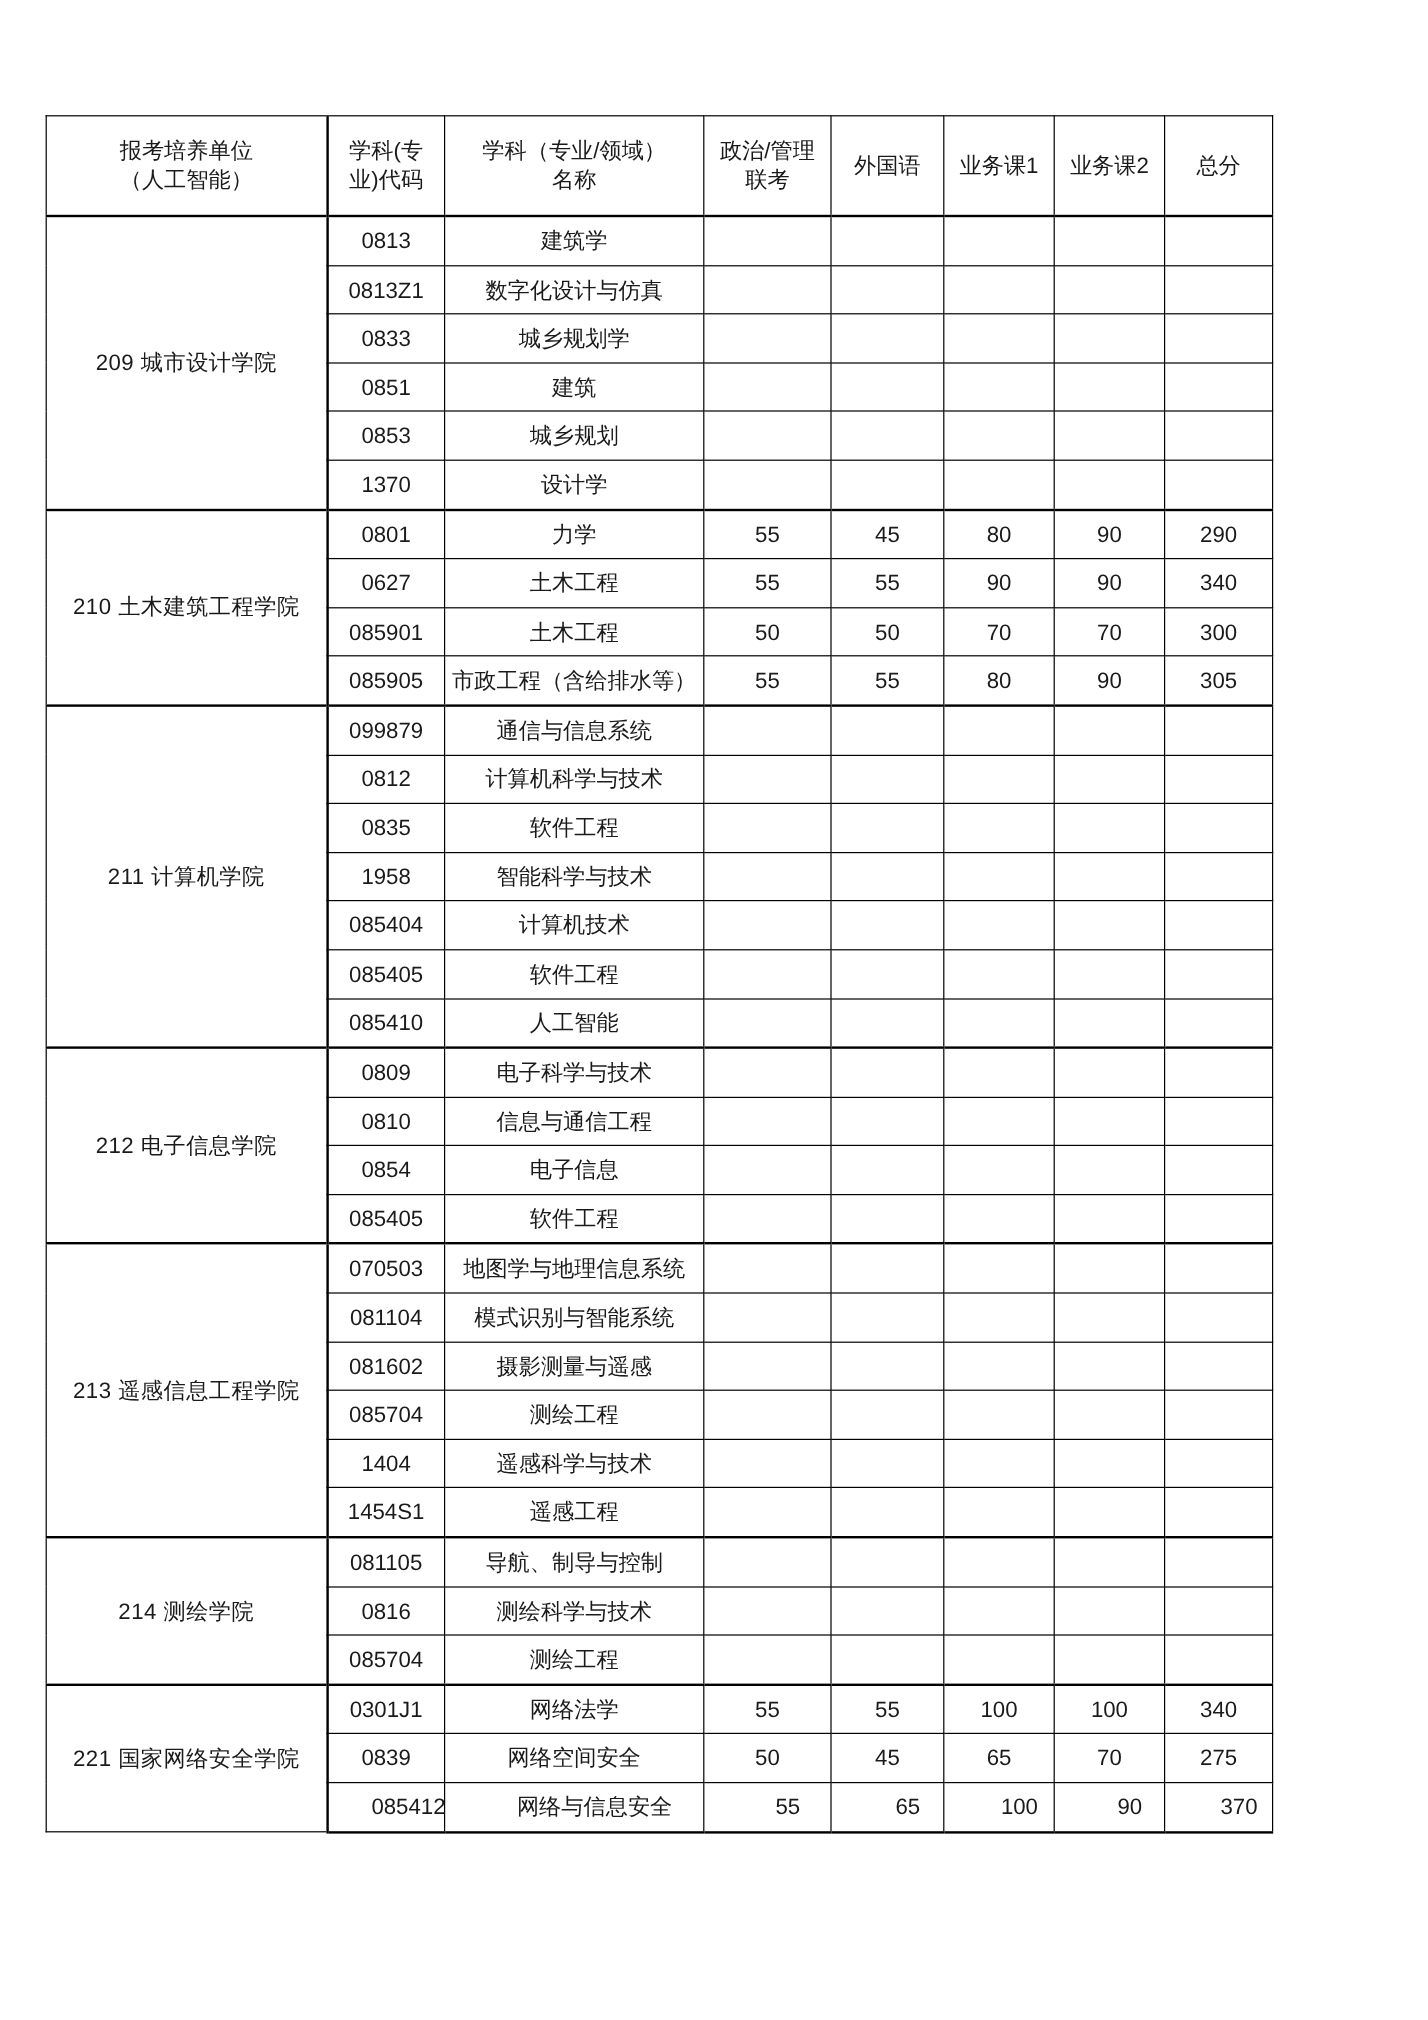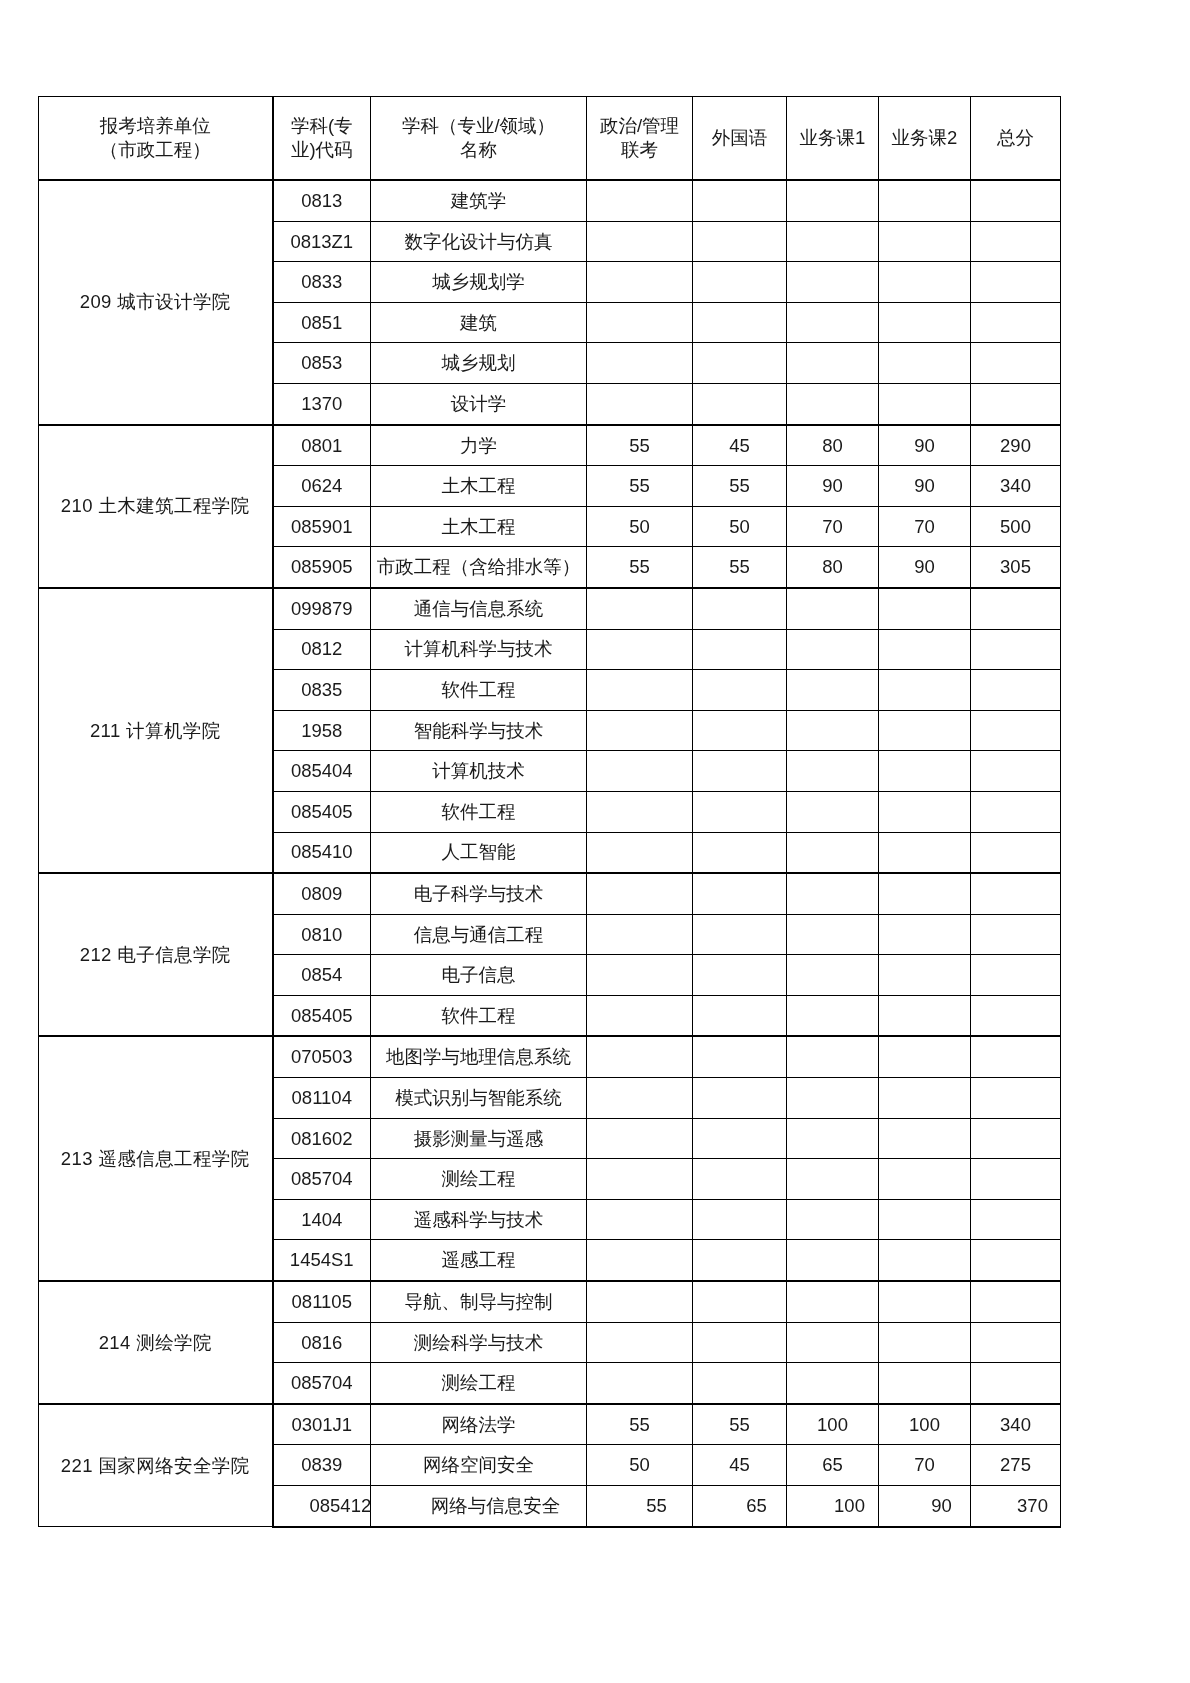--- a/index.html
+++ b/index.html
@@ -106,21 +106,21 @@
       <col class="c-pol">
         <col class="c-for">
         <col class="c-b1">
       <col class="c-b2">
         <col class="c-total">
     </colgroup>
     <thead>
       <tr>
           <th class="h-unit">
             <span class="hl">报考培养单位</span>
-            <span class="hl">（市政工程）</span>
+            <span class="hl">（人工智能）</span>
           </th>
           <th>
             <span class="hl">学科(专</span>
             <span class="hl">业)代码</span>
           </th>
           <th>
             <span class="hl">学科（专业/领域）</span>
             <span class="hl">名称</span>
           </th>
           <th>
@@ -201,36 +201,36 @@
           <td class="unit-cell group" rowspan="4">210  土木建筑工程学院</td>
           <td class="code-cell">0801</td>
           <td class="name-cell">力学</td>
           <td class="score-cell">55</td>
           <td class="score-cell">45</td>
           <td class="score-cell">80</td>
           <td class="score-cell">90</td>
           <td class="score-cell">290</td>
         </tr>
         <tr>
-          <td class="code-cell">0624</td>
+          <td class="code-cell">0627</td>
           <td class="name-cell">土木工程</td>
           <td class="score-cell">55</td>
           <td class="score-cell">55</td>
           <td class="score-cell">90</td>
           <td class="score-cell">90</td>
           <td class="score-cell">340</td>
         </tr>
         <tr>
           <td class="code-cell">085901</td>
           <td class="name-cell">土木工程</td>
           <td class="score-cell">50</td>
           <td class="score-cell">50</td>
           <td class="score-cell">70</td>
           <td class="score-cell">70</td>
-          <td class="score-cell">500</td>
+          <td class="score-cell">300</td>
         </tr>
         <tr>
           <td class="code-cell">085905</td>
           <td class="name-cell">市政工程（含给排水等）</td>
           <td class="score-cell">55</td>
           <td class="score-cell">55</td>
           <td class="score-cell">80</td>
           <td class="score-cell">90</td>
           <td class="score-cell">305</td>
         </tr>

